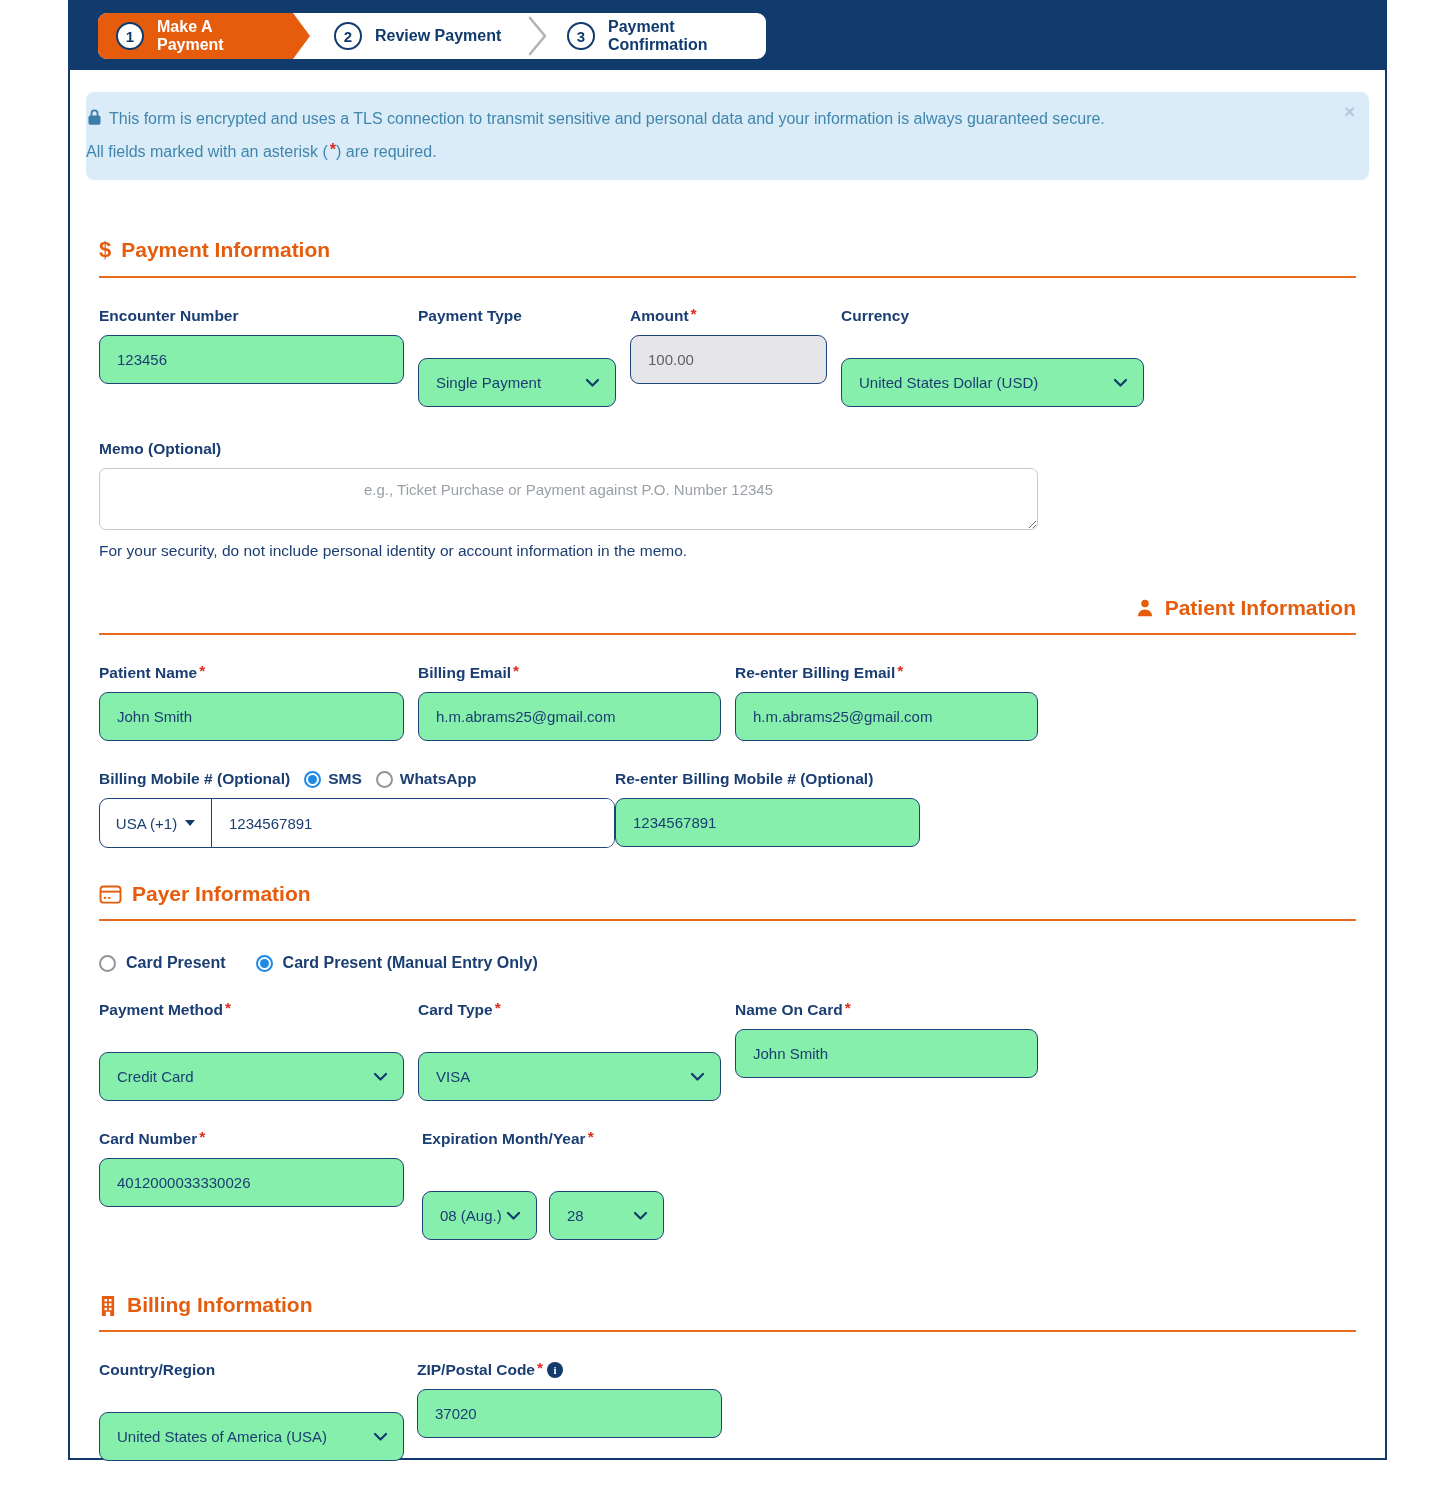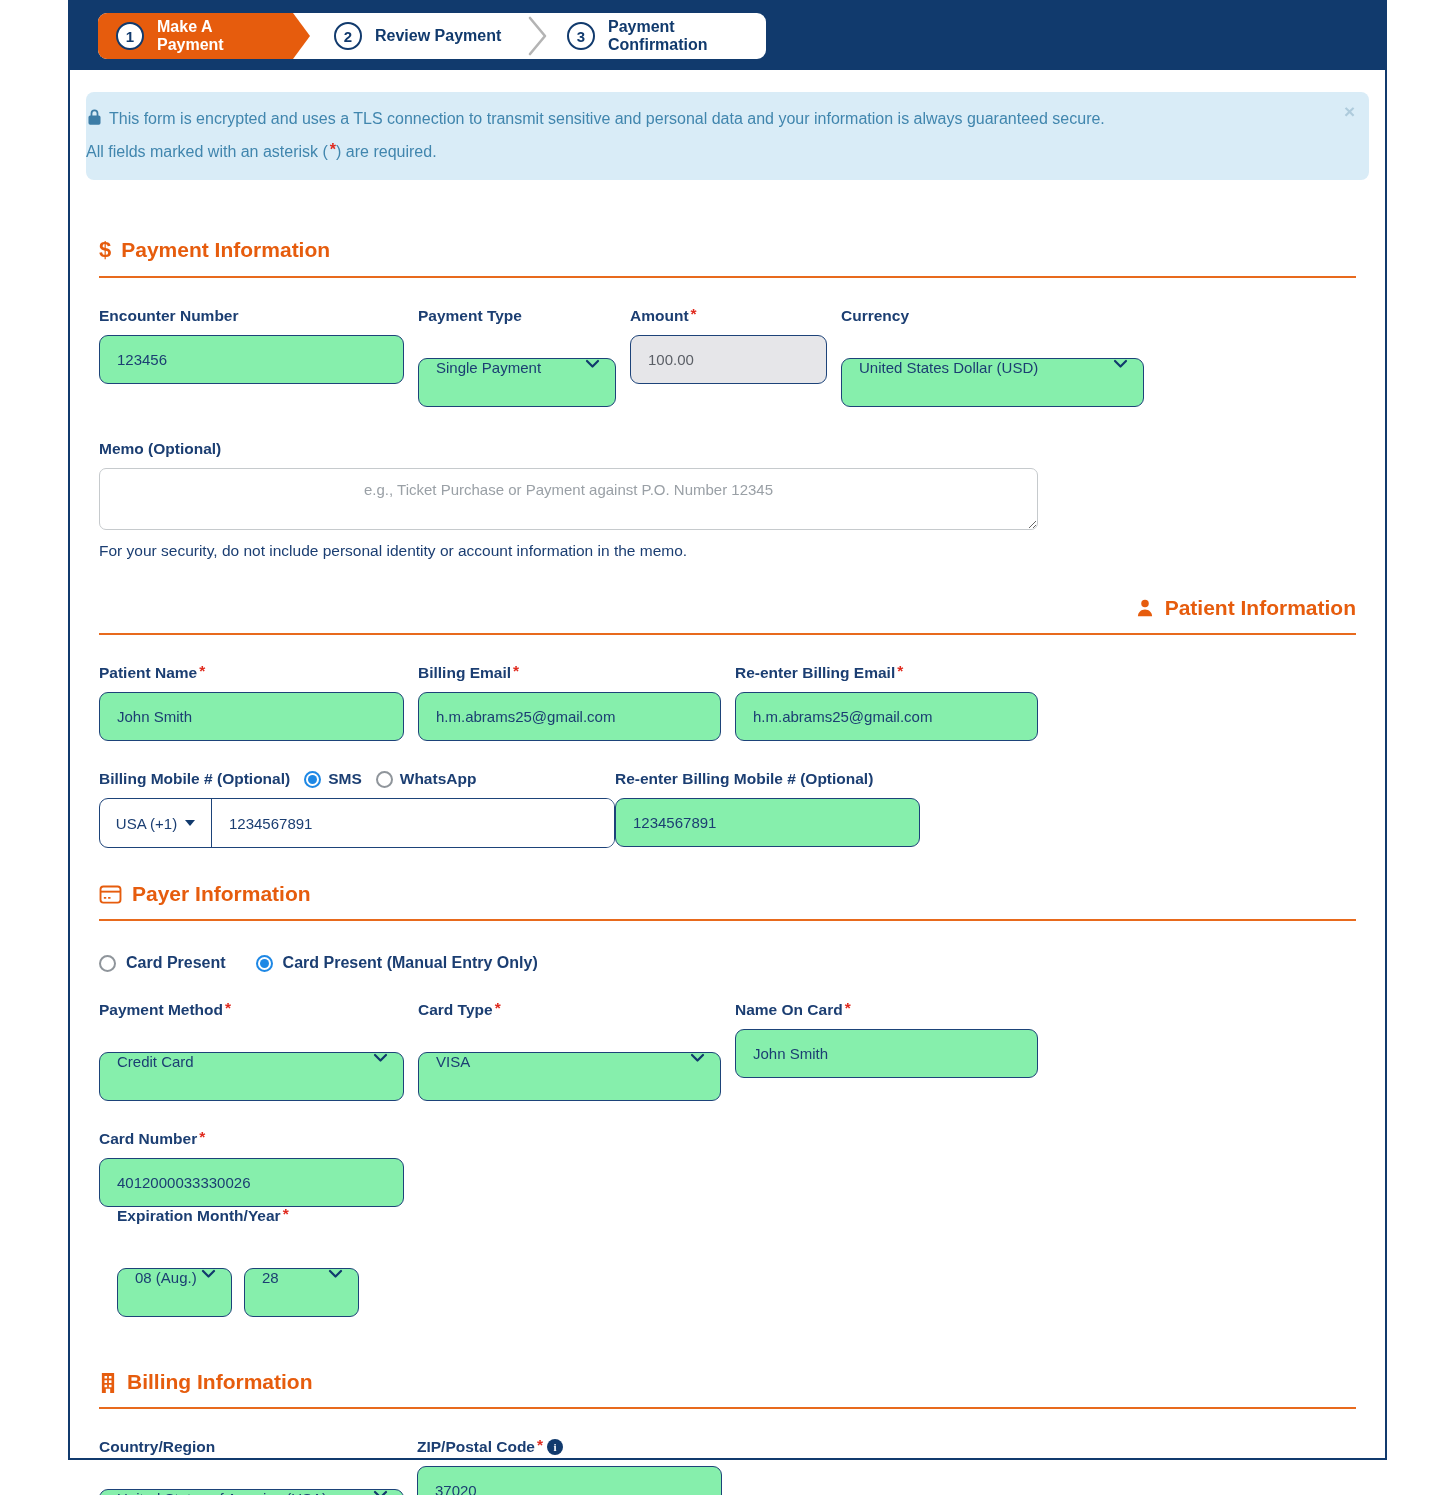--- a/index.html
+++ b/index.html
@@ -55,21 +55,21 @@
   .dollar-glyph { font-size:22px; font-weight:bold; color:#e65c0d; }
   
   .row { display:flex; gap:14px; margin-top:29px; align-items:flex-start; }
   .field-label { display:flex; align-items:center; color:#1b3e72; font-weight:bold; font-size:15.5px; margin-bottom:10px; }
   .req { color:#e02a1e; font-weight:bold; margin-left:2px; position:relative; top:-2px; }
   .tb, .sel {
     height:49px; border:1.6px solid #1d4379; border-radius:9px; background:#86efac;
     font-family:"Liberation Sans", sans-serif; font-size:15px; color:#1b3e72;
   }
   input.tb { padding:0 17px; width:100%; outline:none; }
-  .sel { display:flex; align-items:flex-start; justify-content:space-between; padding:0 15px 0 17px; cursor:pointer;margin-top:33px; }
+  .sel { display:flex; align-items:center; justify-content:space-between; padding:0 15px 0 17px; cursor:pointer;margin-top:33px; }
   .w305 { width:305px; } .w303 { width:303px; } .w198 { width:198px; } .w197 { width:197px; } .w141 { width:115px; }
   .disabled-tb { background:#e6e6e9; color:#5b5f66; }
   
   .memo-wrap { margin-top:33px; }
   textarea.memo {
     width:939px; height:62px; border:1.4px solid #c6cacd; border-radius:7px;
     padding:12px 16px; font-family:"Liberation Sans", sans-serif; font-size:15px; color:#1b3e72;
     resize:vertical; outline:none;text-align:center;
   }
   textarea.memo::placeholder { color:#9aa0a6; }
@@ -288,21 +288,21 @@
       </div>
       <div class="w303">
         <span class="field-label">
             <span>Name On Card</span>
             <span class="req">*</span>
           </span>
         <input class="tb" type="text" value="John Smith" style="">
       </div>
     </div>
 
-    <div class="row" style="gap:0;flex-direction:column;">
+    <div class="row" style="gap:0;">
       <div class="w305">
         <span class="field-label">
             <span>Card Number</span>
             <span class="req">*</span>
           </span>
         <input class="tb" type="text" value="4012000033330026" style="">
       </div>
       <div style="margin-left:18px;">
         <span class="field-label">
             <span>Expiration Month/Year</span>

